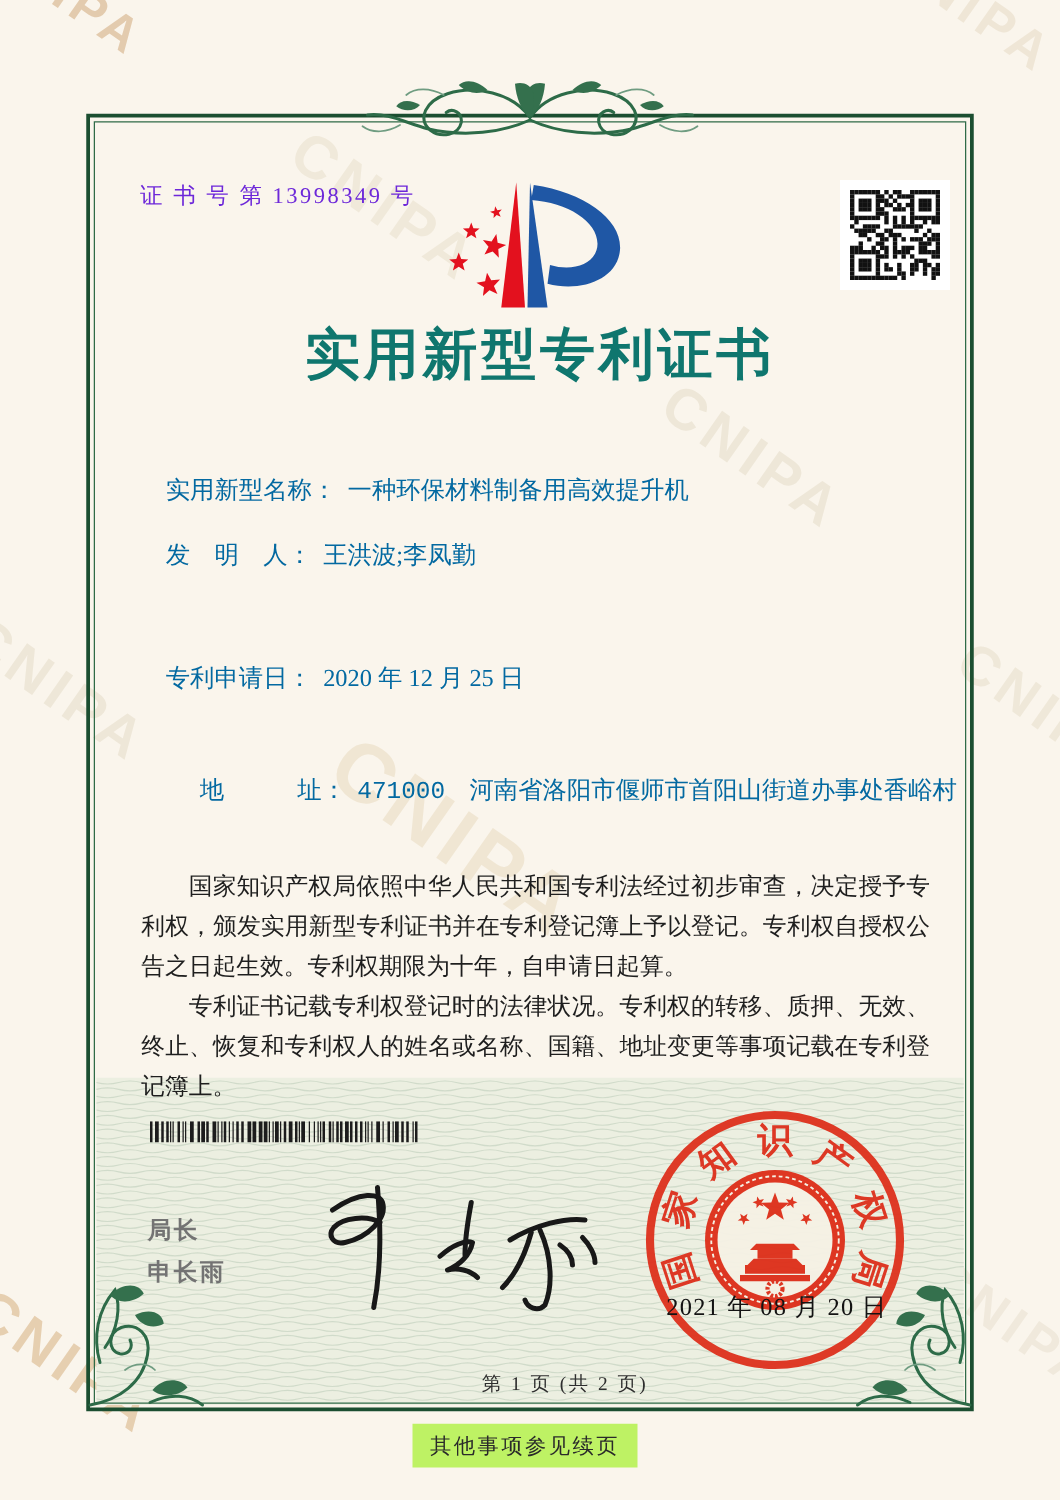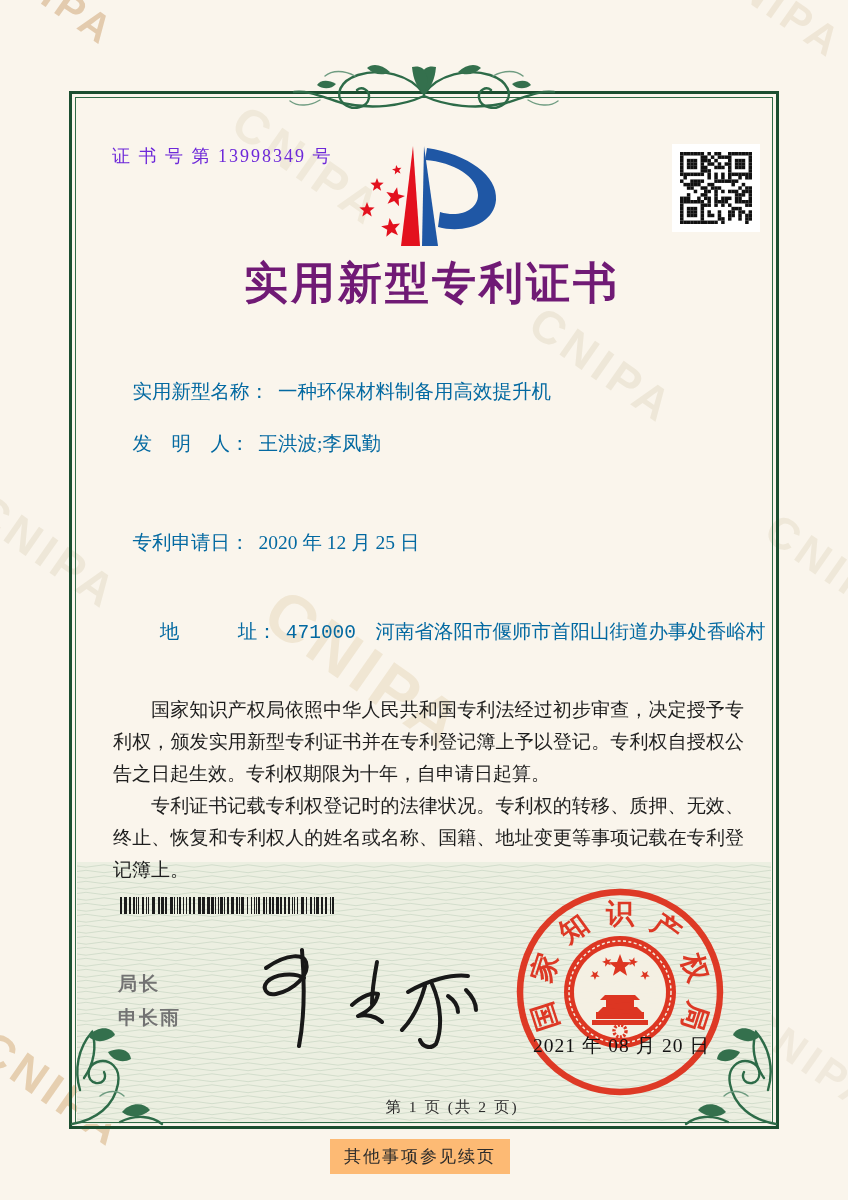--- a/index.html
+++ b/index.html
@@ -17,36 +17,36 @@
   
   .band{position:absolute;left:77px;top:862px;width:694px;height:262px;z-index:1;}
   
   .orn-stroke{fill:none;stroke:#2d6b48;stroke-width:2.4;stroke-linecap:round;}
   .orn-stroke2{fill:none;stroke:#6f9c81;stroke-width:1.4;stroke-linecap:round;}
   .orn-fill{fill:#34704d;stroke:none;}
   .orn{z-index:3;}
   
   .cert-no{left:112px;top:144px;font-size:18px;letter-spacing:2px;color:#6d28d9;white-space:pre;z-index:4;}
   .doc-title{left:70px;top:254px;width:724px;text-align:center;font-size:44px;font-weight:700;
-             letter-spacing:3px;color:#701a75;z-index:4;}
+             letter-spacing:3px;color:#0f766e;z-index:4;}
   .frow{position:absolute;left:113px;font-size:19.5px;color:#0369a1;z-index:4;white-space:pre;}
   .fl{display:inline-block;white-space:pre;}
   .fv{margin-left:9px;white-space:pre;}
   .paras{left:113px;top:694px;width:631px;font-size:19px;line-height:32px;color:#1e1e1e;
          text-align:justify;z-index:4;}
   .paras p{margin:0;text-indent:38px;}
   .barcode{left:120px;top:897px;z-index:4;}
   .sig-label{left:118px;font-size:19px;font-weight:600;color:#737373;z-index:4;letter-spacing:2px;}
   .sig-svg{left:252px;top:942px;z-index:4;}
   .sig-path{fill:none;stroke:#181818;stroke-width:4;stroke-linecap:round;stroke-linejoin:round;}
   .seal-svg{left:505px;top:878px;z-index:4;}
   .seal-date{left:533px;top:1032px;font-size:19.5px;color:#131313;letter-spacing:1px;z-index:5;white-space:pre;}
   .page-num{left:70px;top:1097px;width:764px;text-align:center;font-size:15.5px;
             letter-spacing:2px;color:#2e2e2e;z-index:4;white-space:pre;}
-  .cont-note{left:330px;top:1139px;background:#fdba74;padding:6px 14px;font-size:17px;
+  .cont-note{left:330px;top:1139px;background:#bef264;padding:6px 14px;font-size:17px;
              letter-spacing:2px;color:#2a2a2a;z-index:4;white-space:pre;}
   .qr-box{left:672px;top:144px;width:88px;height:88px;background:#ffffff;z-index:4;
           display:flex;align-items:center;justify-content:center;}
   .logo-svg{left:350px;top:140px;z-index:4;}
 </style>
 </head>
 <body>
 
 <div class="page">
 

